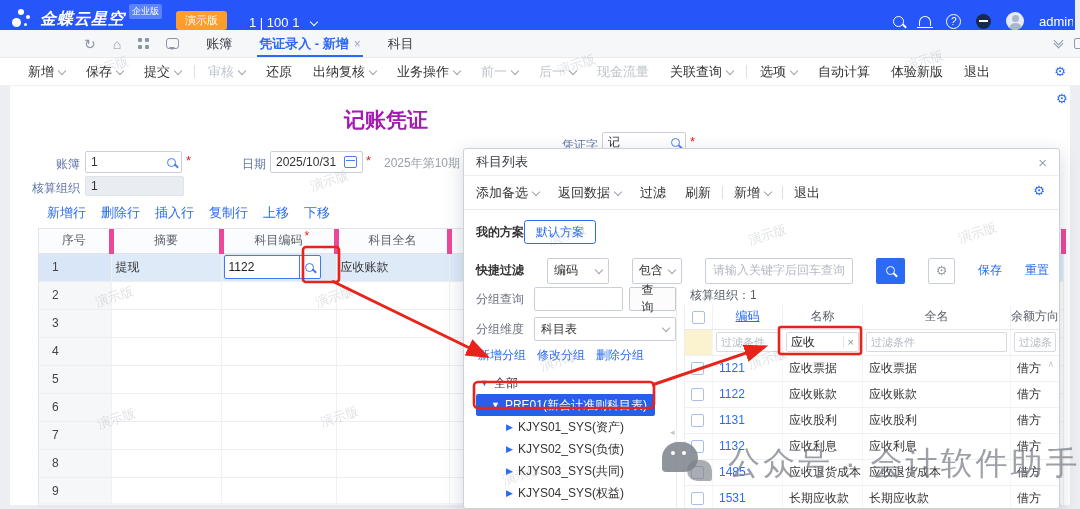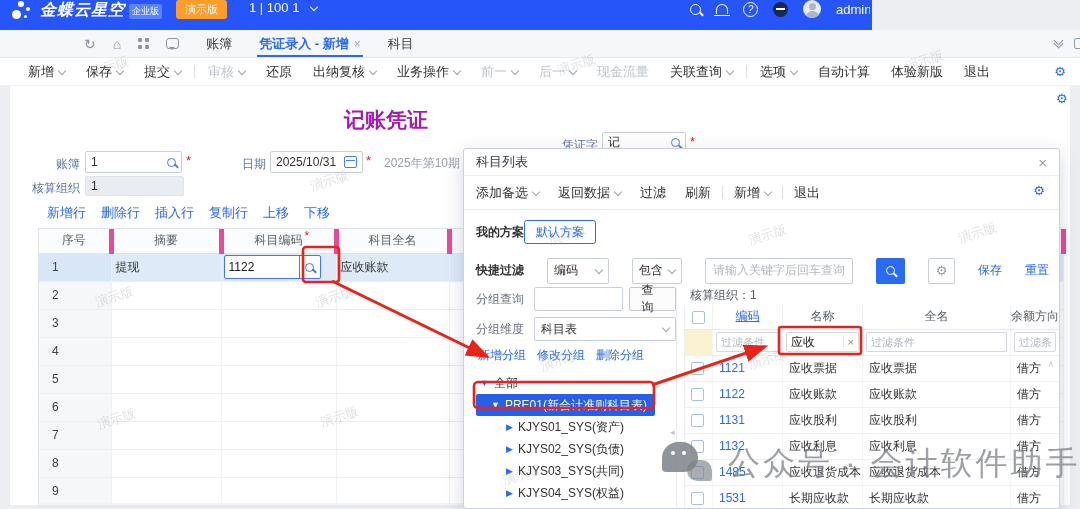--- a/index.html
+++ b/index.html
@@ -4,21 +4,21 @@
 <style>
   :root{
     --c-accent:#2a6af5; --c-topbar:#2656fa; --c-badge_demo:#ff9d2b;
     --c-annotation:#e8231a; --c-tree_selected:#2760e8; --c-row_selected:#dfeaf9;
   }
   *{margin:0;padding:0;box-sizing:border-box}
   body{background:#dfe2e7;font-family:"Liberation Sans","DejaVu Sans",sans-serif}
   .screen{position:relative;width:1080px;height:509px;background:#eceef2;overflow:hidden;font-size:12px;color:#333}
 
   
-  .topbar{position:absolute;left:0;top:0;width:872px;height:30px;background:var(--c-topbar);display:flex;align-items:flex-start;color:#fff;z-index:5}
+  .topbar{position:absolute;left:0;top:0;width:1075px;height:30px;background:var(--c-topbar);display:flex;align-items:flex-end;color:#fff;z-index:5}
   .logodots{position:relative;width:26px;height:22px;margin-left:10px;flex:none}
   .logodots i{position:absolute;background:#fff;border-radius:50%}
   .logodots i:nth-child(1){width:9px;height:9px;left:2px;top:10px}
   .logodots i:nth-child(2){width:6px;height:6px;left:8px;top:1px}
   .logodots i:nth-child(3){width:4px;height:4px;left:16px;top:7px}
   .logodots i:nth-child(4){width:3px;height:3px;left:14px;top:15px}
   .logotext{font-size:16px;font-weight:bold;font-style:italic;letter-spacing:1px;margin-left:4px}
   .ed-badge{font-size:9px;background:#5b82ff;border-radius:2px;padding:1px 3px;margin-left:4px;align-self:flex-start;margin-top:4px}
   .demo-badge{font-size:11px;background:var(--c-badge_demo);border-radius:3px;padding:2px 9px;margin-left:14px}
   .orgswitch{margin-left:22px;font-size:13px;display:flex;align-items:center;gap:7px}

